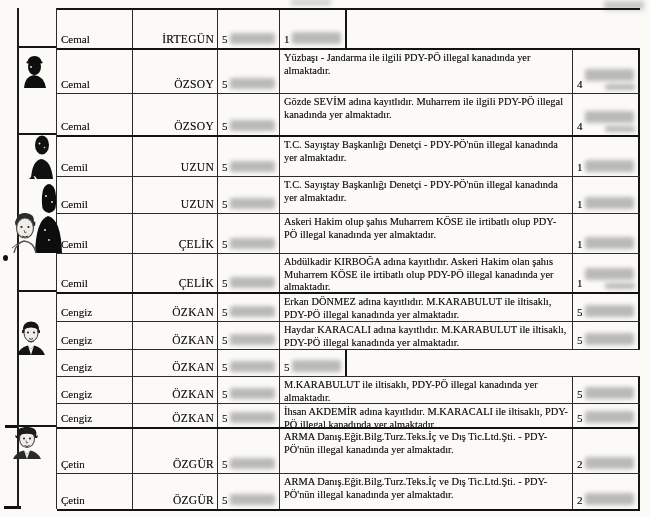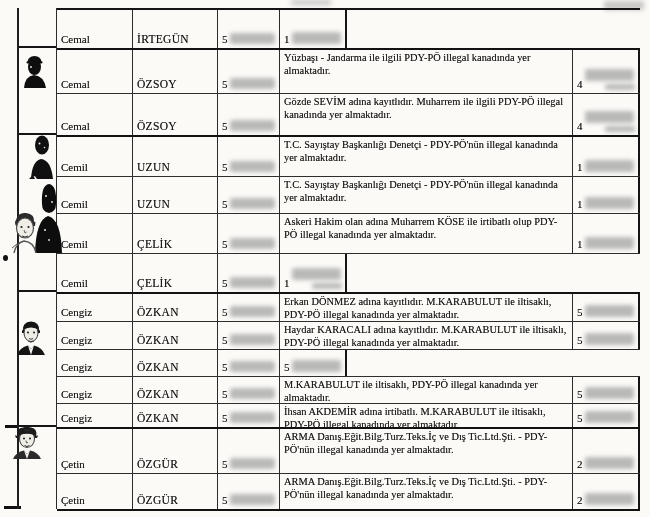--- a/index.html
+++ b/index.html
@@ -31,21 +31,21 @@
   .r0{height:40px}.r1{height:44px}.r2{height:43px}.r3{height:40px}.r4{height:37px}
   .r5{height:40px}.r6{height:40px}.r7{height:28px}.r8{height:28px}.r9{height:27px}
   .r10{height:27px}.r11{height:25px}.r12{height:45px}.r13{height:37px}
 
   .cell{
     box-sizing:border-box;border-right:1px solid #2b2b2b;
     display:flex;align-items:flex-end;padding:2px 3px 3px 4px;
     overflow:hidden;
   }
   .c-name{width:76px;font-size:11px;}
-  .c-surname{width:85px;font-size:11.5px;letter-spacing:.3px;}
+  .c-surname{width:85px;font-size:11.5px;letter-spacing:.3px;justify-content:flex-end;}
   .c-num{width:62px;align-items:flex-end;}
   .c-desc{width:293px;font-size:10.4px;line-height:12.6px;align-items:flex-start;padding:2px 4px;}
   .c-id{width:67px;border-right:2px solid #151515;}
   .digit{font-size:11px;line-height:11px;}
   .txt{text-shadow:0 0 .5px rgba(20,20,20,.55);}
 
   
   .blur{
     background:#a9a9a9;filter:blur(2px);border-radius:2px;
     display:inline-block;flex:none;opacity:.8;
@@ -199,38 +199,41 @@
           <span class="txt">Cemil</span>
         </div>
       <div class="cell c-surname">
           <span class="txt">ÇELİK</span>
         </div>
       <div class="cell c-num">
           <span class="digit txt">5</span>
           <span class="blur blur-num"></span>
         </div>
       <div class="cell c-desc">
-          <span class="txt">Askeri Hakim olan adına Muharrem KÖSE ile irtibatlı olup PDY-PÖ illegal kanadında yer almaktadır.</span>
+          <span class="txt">Askeri Hakim olup şahıs Muharrem KÖSE ile irtibatlı olup PDY-PÖ illegal kanadında yer almaktadır.</span>
         </div>
       <div class="cell c-id">
           <span class="digit txt">1</span>
           <span class="blur blur-id"></span>
         </div>
     </div>
 
     <div class="row r6 group-end">
       <div class="cell c-name">
           <span class="txt">Cemil</span>
         </div>
       <div class="cell c-surname">
           <span class="txt">ÇELİK</span>
         </div>
       <div class="cell c-num">
           <span class="digit txt">5</span>
           <span class="blur blur-num"></span>
+        </div>
+      <div class="cell c-desc">
+          <span class="txt">Abdülkadir KIRBOĞA adına kayıtlıdır. Askeri Hakim olan şahıs Muharrem KÖSE ile irtibatlı olup PDY-PÖ illegal kanadında yer almaktadır.</span>
         </div>
       <div class="cell c-id">
           <span class="digit txt">1</span>
           <span class="idwrap">
             <span class="blur blur-id"></span>
             <span class="blur blur-id2"></span>
           </span>
         </div>
     </div>
 
@@ -316,21 +319,21 @@
           <span class="txt">Cengiz</span>
         </div>
       <div class="cell c-surname">
           <span class="txt">ÖZKAN</span>
         </div>
       <div class="cell c-num">
           <span class="digit txt">5</span>
           <span class="blur blur-num"></span>
         </div>
       <div class="cell c-desc">
-          <span class="txt">İhsan AKDEMİR adına irtibatlı.  M.KARABULUT ile iltisaklı, PDY-PÖ illegal kanadında yer almaktadır.</span>
+          <span class="txt">İhsan AKDEMİR adına kayıtlıdır.  M.KARACALI ile iltisaklı, PDY-PÖ illegal kanadında yer almaktadır.</span>
         </div>
       <div class="cell c-id">
           <span class="digit txt">5</span>
           <span class="blur blur-id"></span>
         </div>
     </div>
 
     <div class="row r12">
       <div class="cell c-name">
           <span class="txt">Çetin</span>

